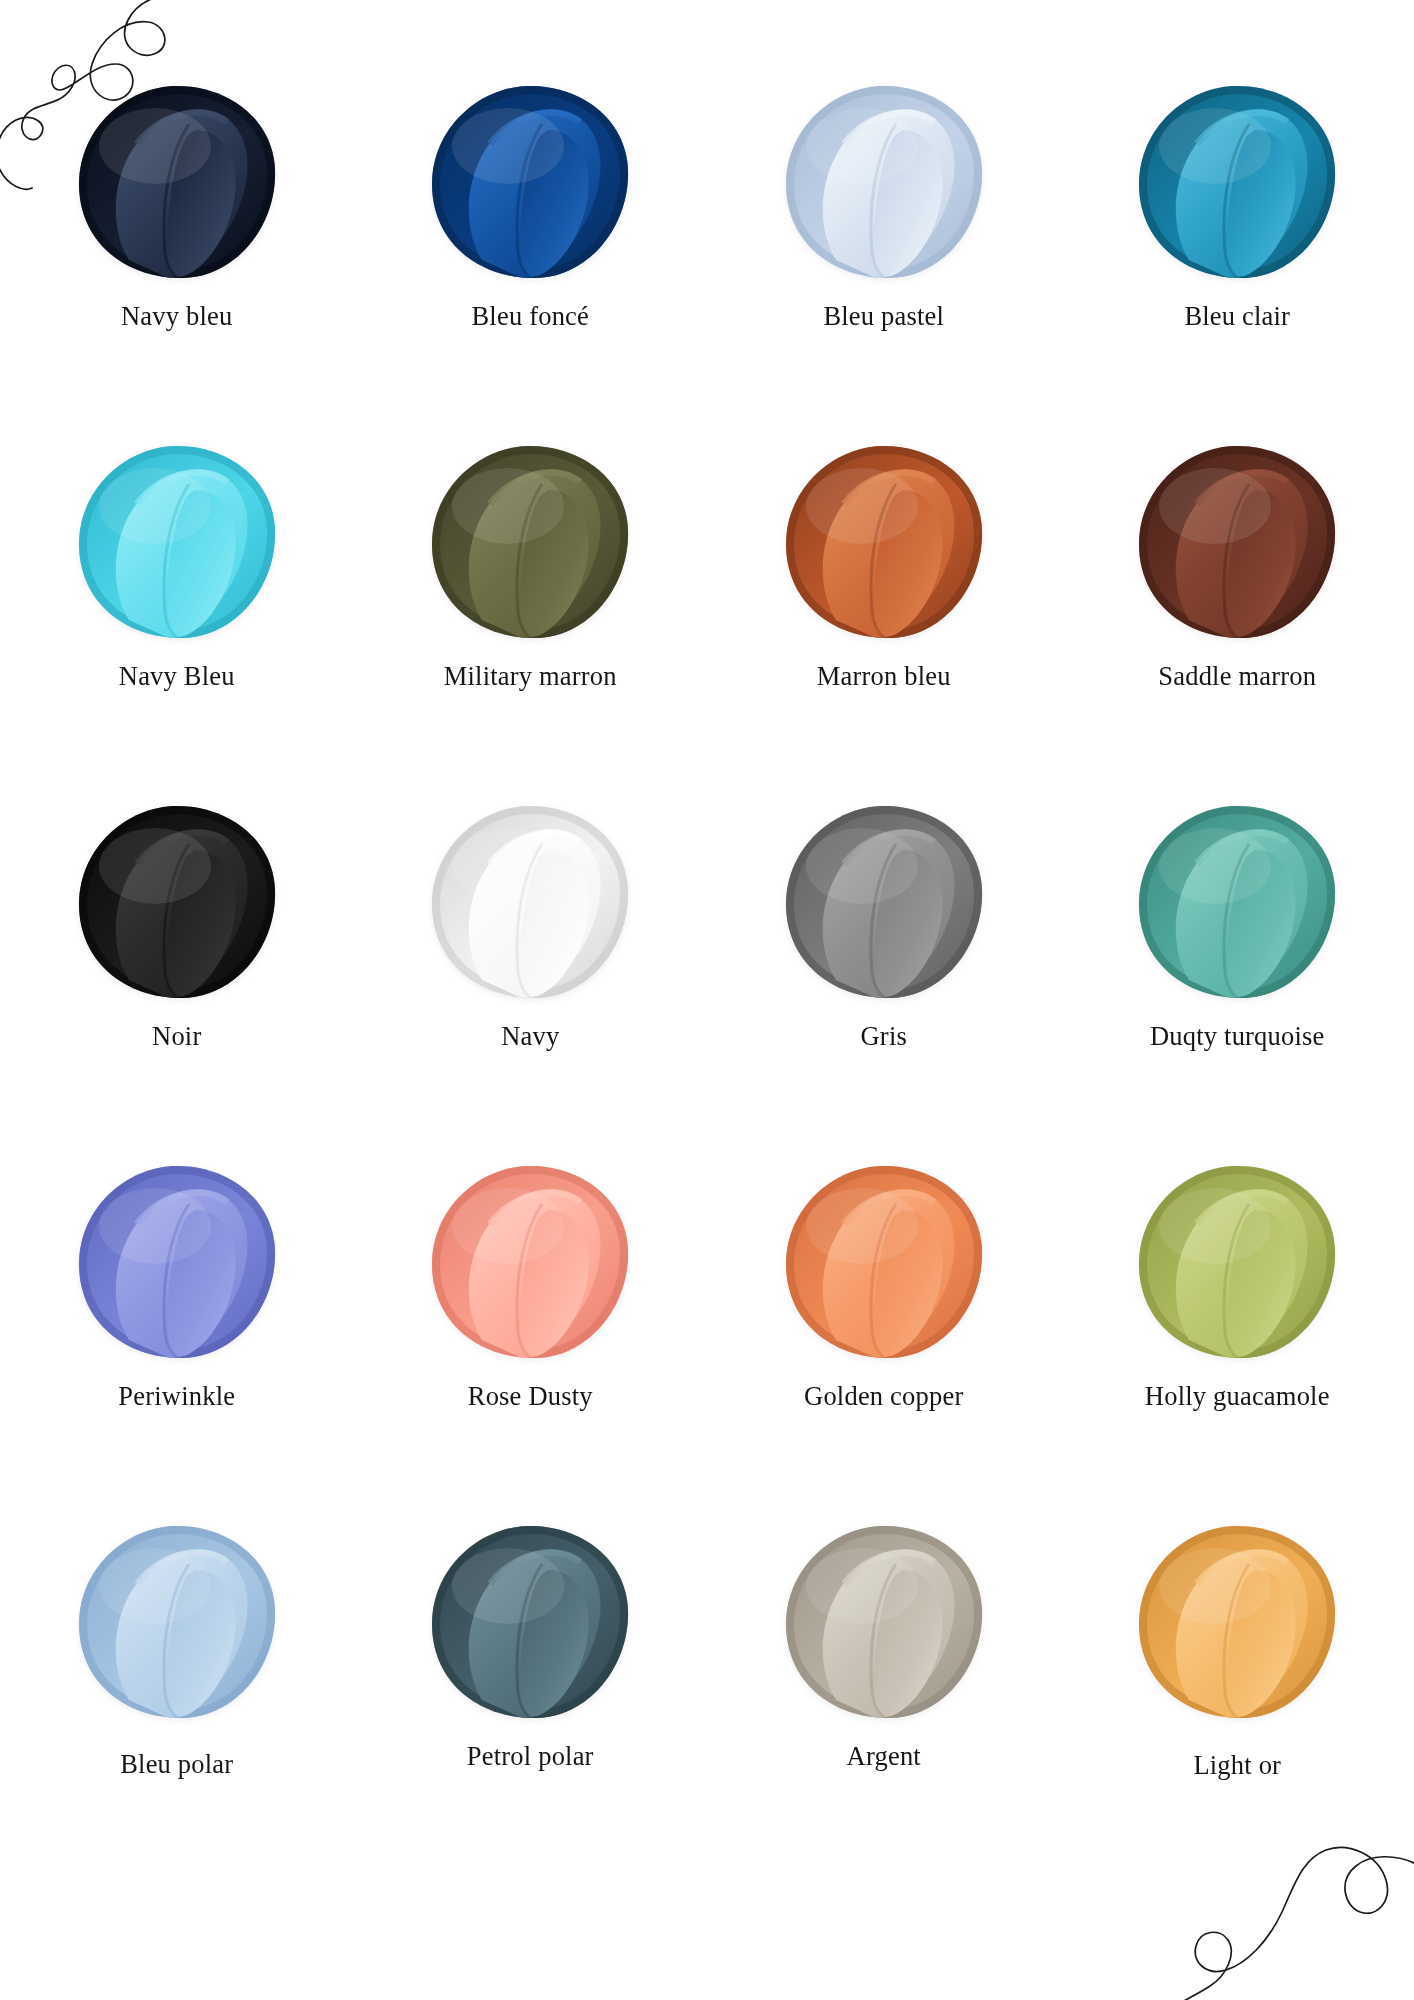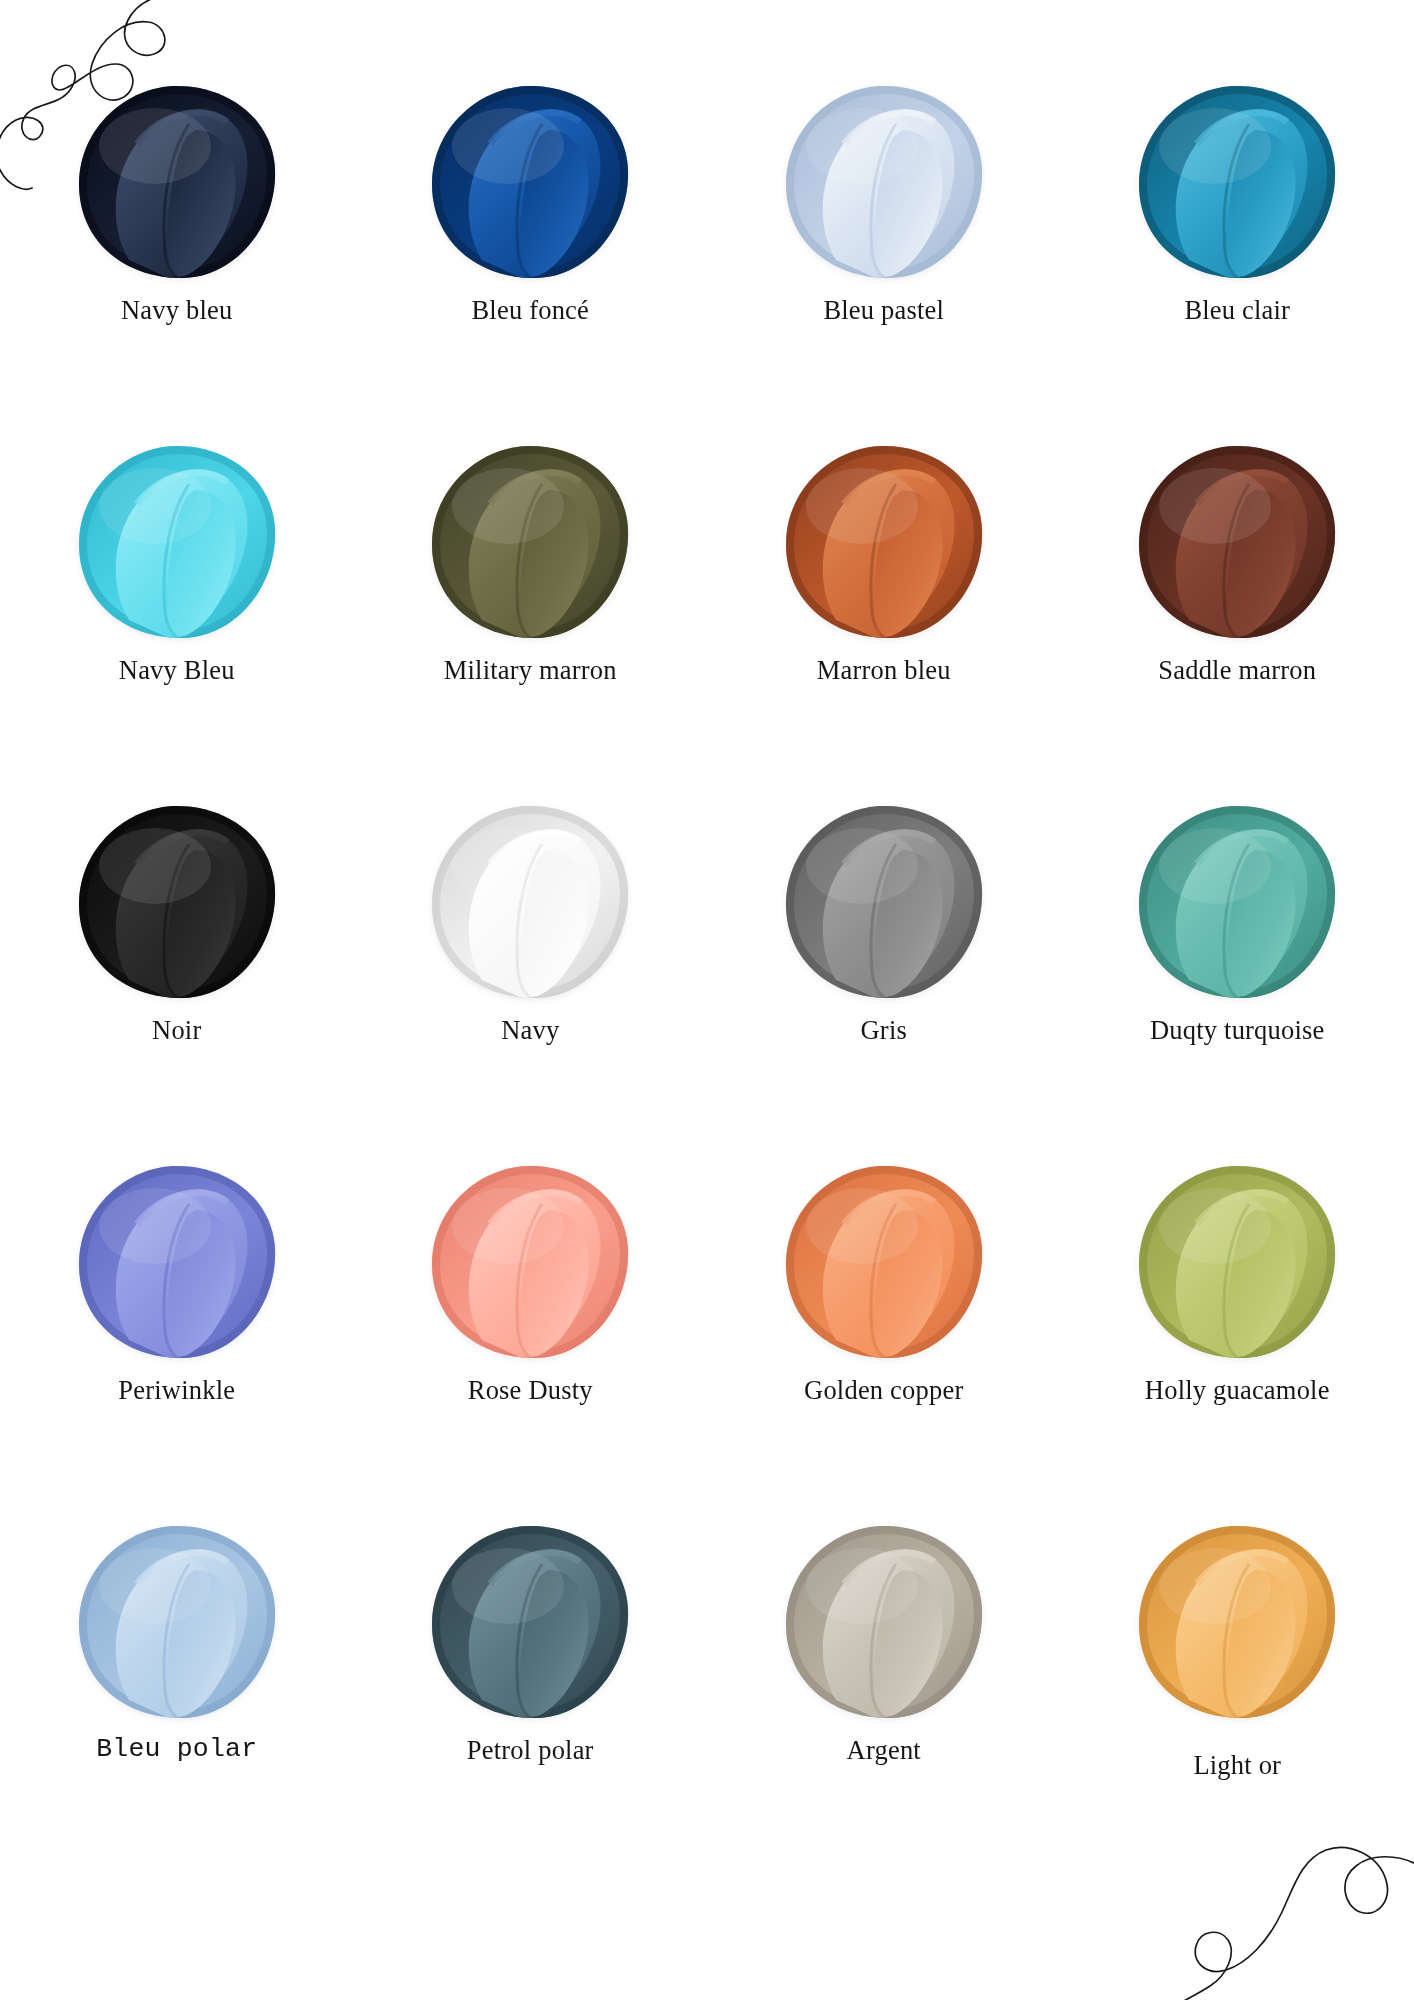--- a/index.html
+++ b/index.html
@@ -50,32 +50,32 @@
   .swatch-figure {
     position:relative;
     width:200px;
     height:196px;
     filter:drop-shadow(0 2px 3px rgba(0,0,0,0.07));
   }
   .swatch-figure svg { display:block; width:200px; height:196px; }
 
   
   .swatch-label {
-    margin-top:16px;
+    margin-top:22px;
     font-size:26.5px;
     line-height:1.1;
     letter-spacing:0.2px;
     color:#16161a;
     text-align:center;
     white-space:nowrap;
     font-weight:400;
   }
 
   
-  .row-5 .swatch-label.nudge-down { margin-top:15px;font-family:Liberation Mono, monospace; }
+  .row-5 .swatch-label.nudge-down { margin-top:30px; }
   .row-5 .swatch-label.nudge-up   { margin-top:31px; }
 </style>
 </head>
 <body>
 
 <div class="doodle doodle-tl">
   <svg width="240" height="200" viewBox="0 0 240 200" fill="none">
     <path d="M196 2 C 178 -4 150 6 140 26 C 128 50 150 66 166 60 C 184 54 178 30 160 28
              C 136 25 112 46 104 70 C 96 96 118 112 134 104 C 152 95 146 70 128 70
              C 104 70 84 96 72 96 C 60 96 62 76 74 72 C 86 68 92 82 82 96

